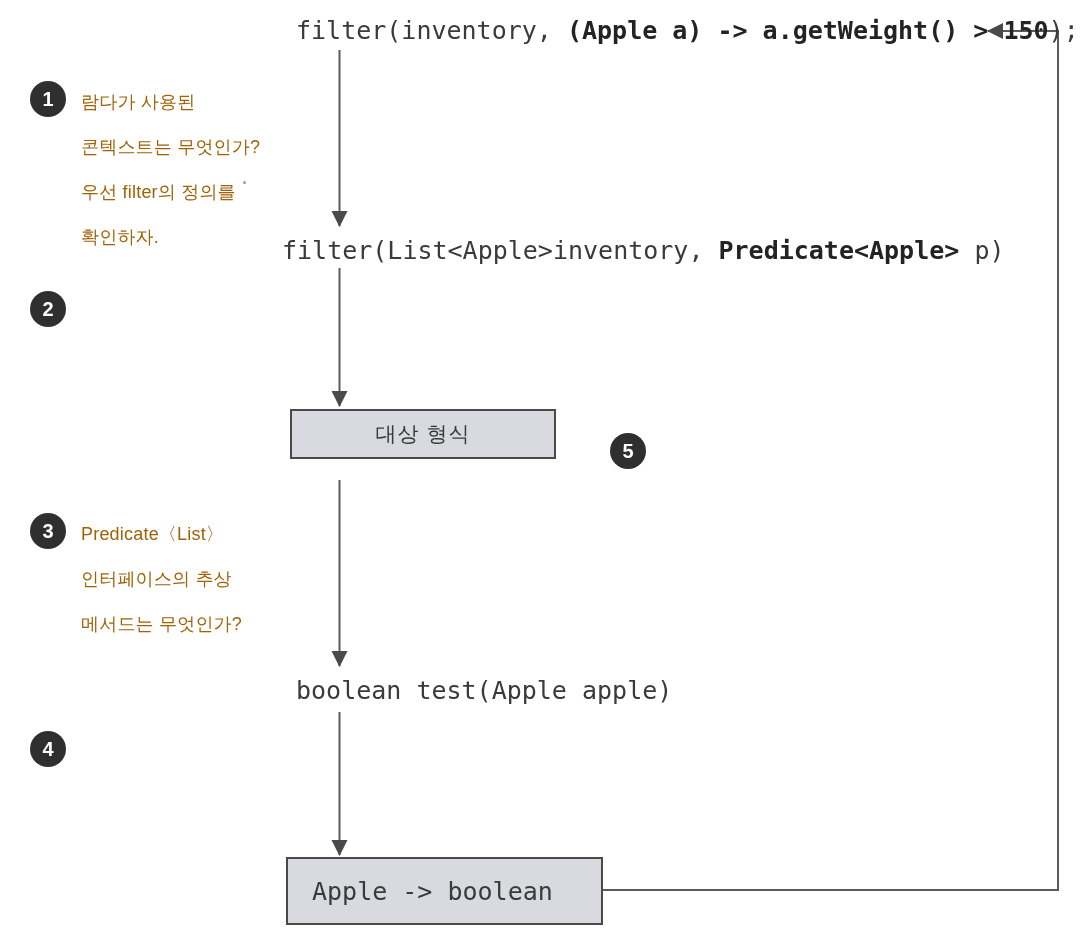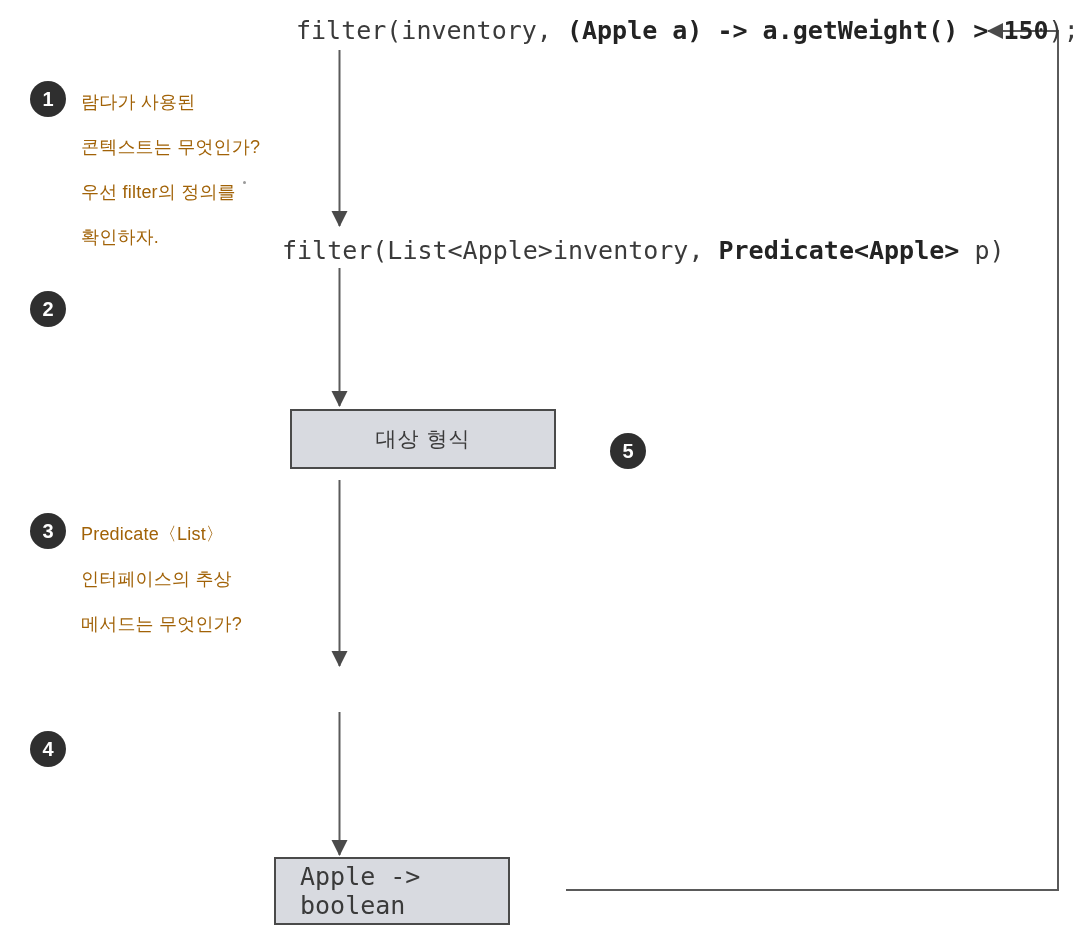--- a/index.html
+++ b/index.html
@@ -43,29 +43,29 @@
     border: 2px solid #4a4a4a;
     box-sizing: border-box;
     display: flex;
     align-items: center;
     color: #3a3a3a;
   }
   #target-type-box {
     left: 290px;
     top: 409px;
     width: 266px;
-    height: 60px;
+    height: 50px;
     justify-content: center;
     font-size: 21px;
     letter-spacing: 1px;
   }
   #descriptor-box {
-    left: 274px;
+    left: 286px;
     top: 857px;
-    width: 236px;
+    width: 317px;
     height: 68px;
     justify-content: flex-start;
     padding-left: 24px;
     font-family: "DejaVu Sans Mono", "Liberation Mono", monospace;
     font-size: 25px;
   }
 
   
   .annotation {
     position: absolute;
@@ -137,20 +137,21 @@
   </svg>
 
   <div class="code-line" id="code-line-1"><span>filter(inventory, </span><span class="bold">(Apple a) -&gt; a.getWeight() &gt; 150</span><span>);</span></div>
 
   <div class="code-line" id="code-line-2"><span>filter(List&lt;Apple&gt;inventory, </span><span class="bold">Predicate&lt;Apple&gt;</span><span> p)</span></div>
 
   <div class="gray-box" id="target-type-box">
     <span>대상 형식</span>
   </div>
 
+  <div class="code-line" id="code-line-3"><span>boolean test(Apple apple)</span></div>
 
   <div class="gray-box" id="descriptor-box">
     <span>Apple -&gt; boolean</span>
   </div>
 
   <div class="annotation" id="annotation-1">
     <div class="badge">1</div>
     <div class="note">람다가 사용된
 콘텍스트는 무엇인가?
 우선 filter의 정의를

